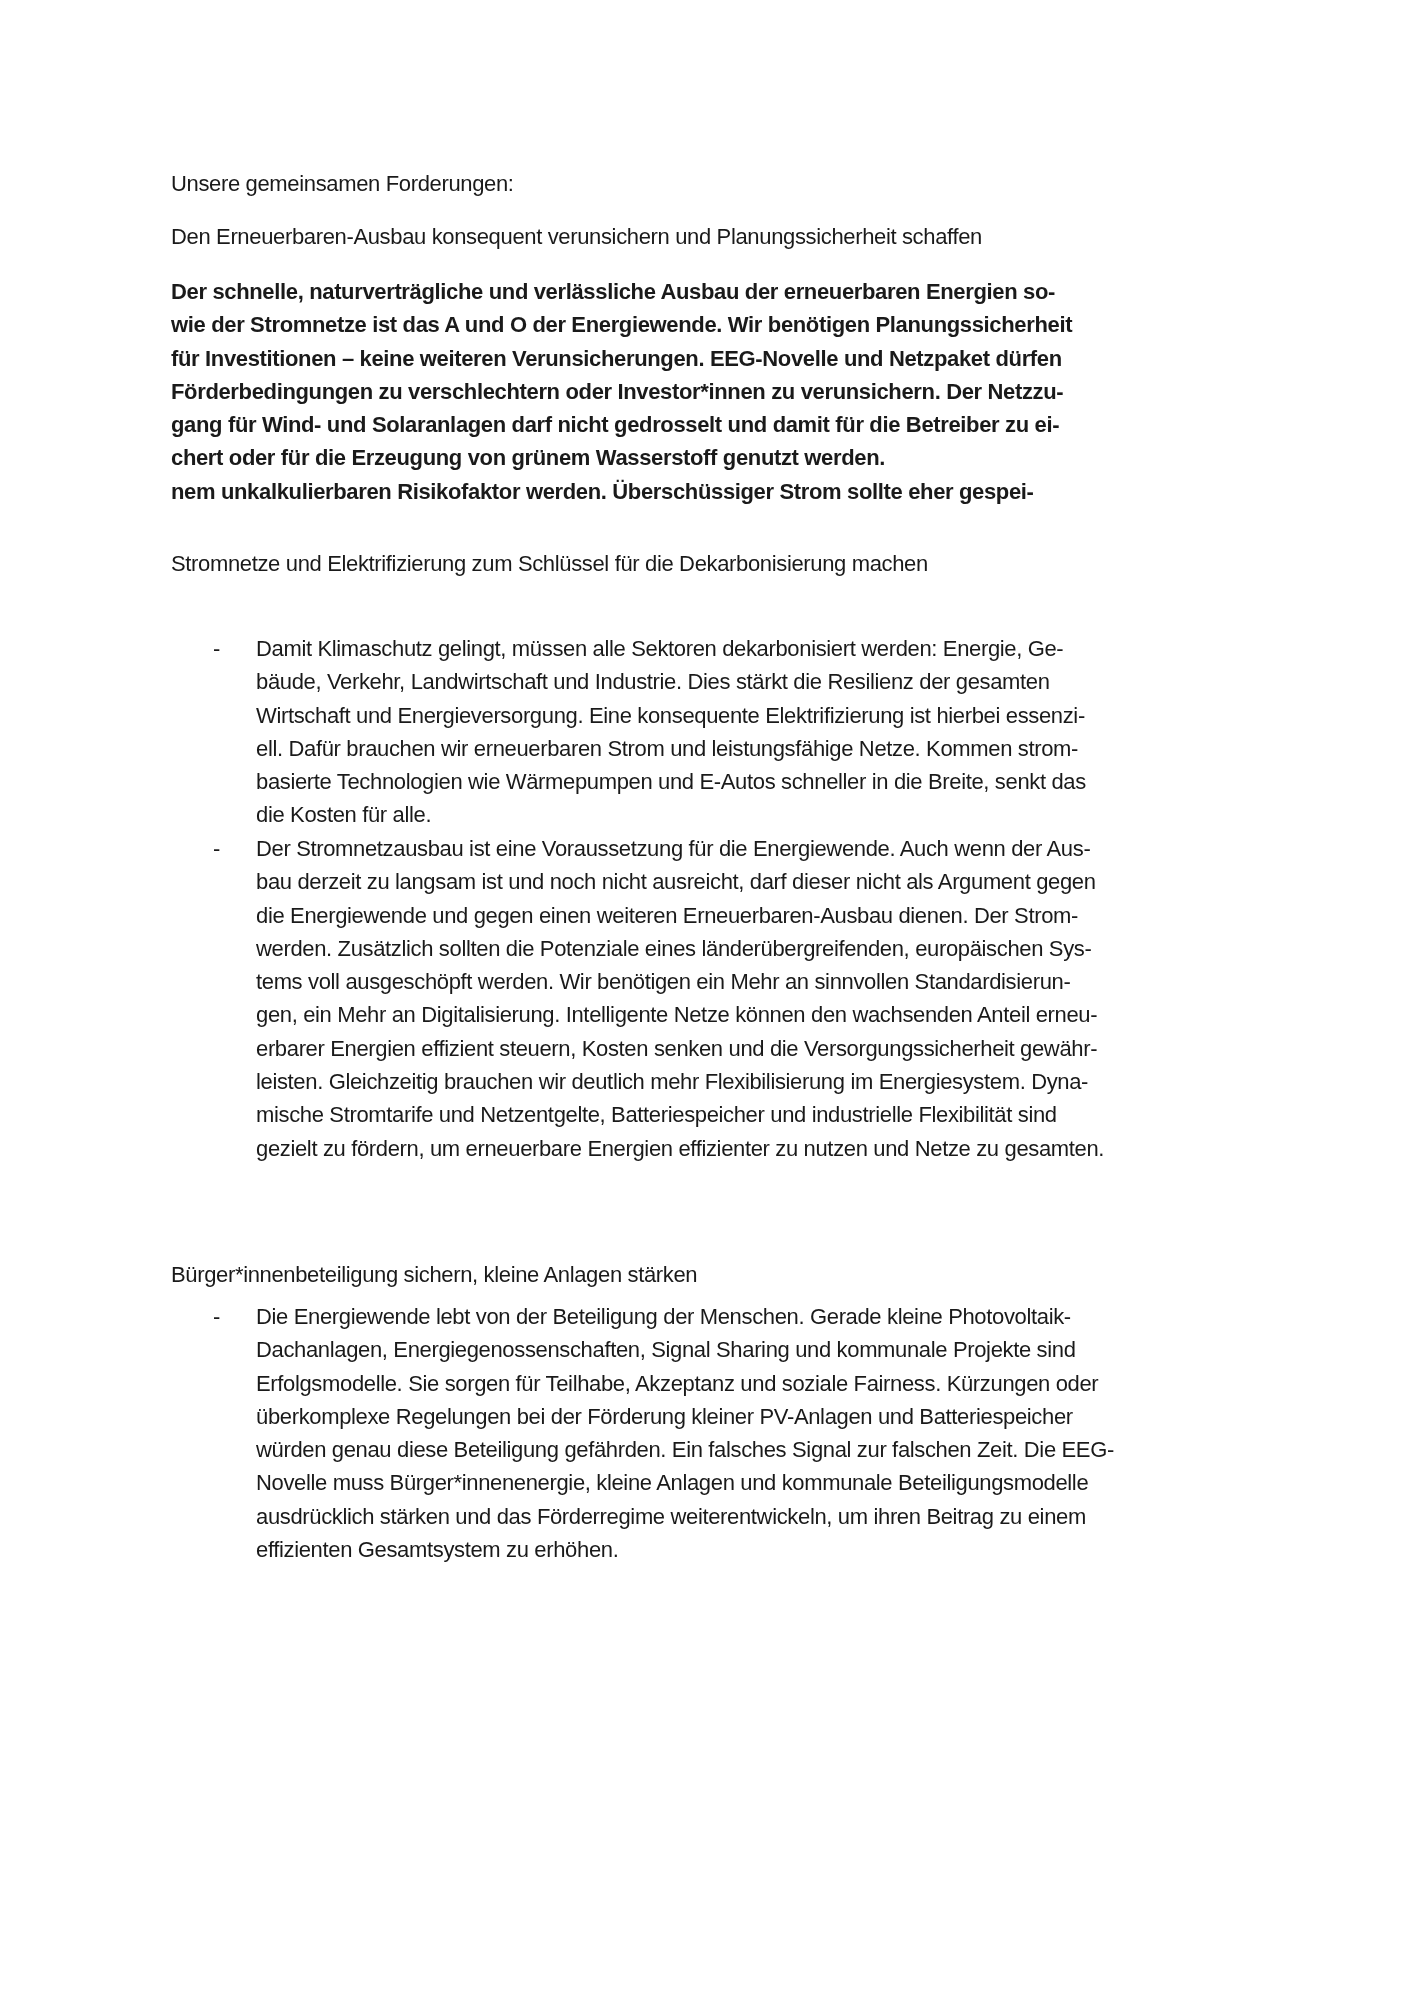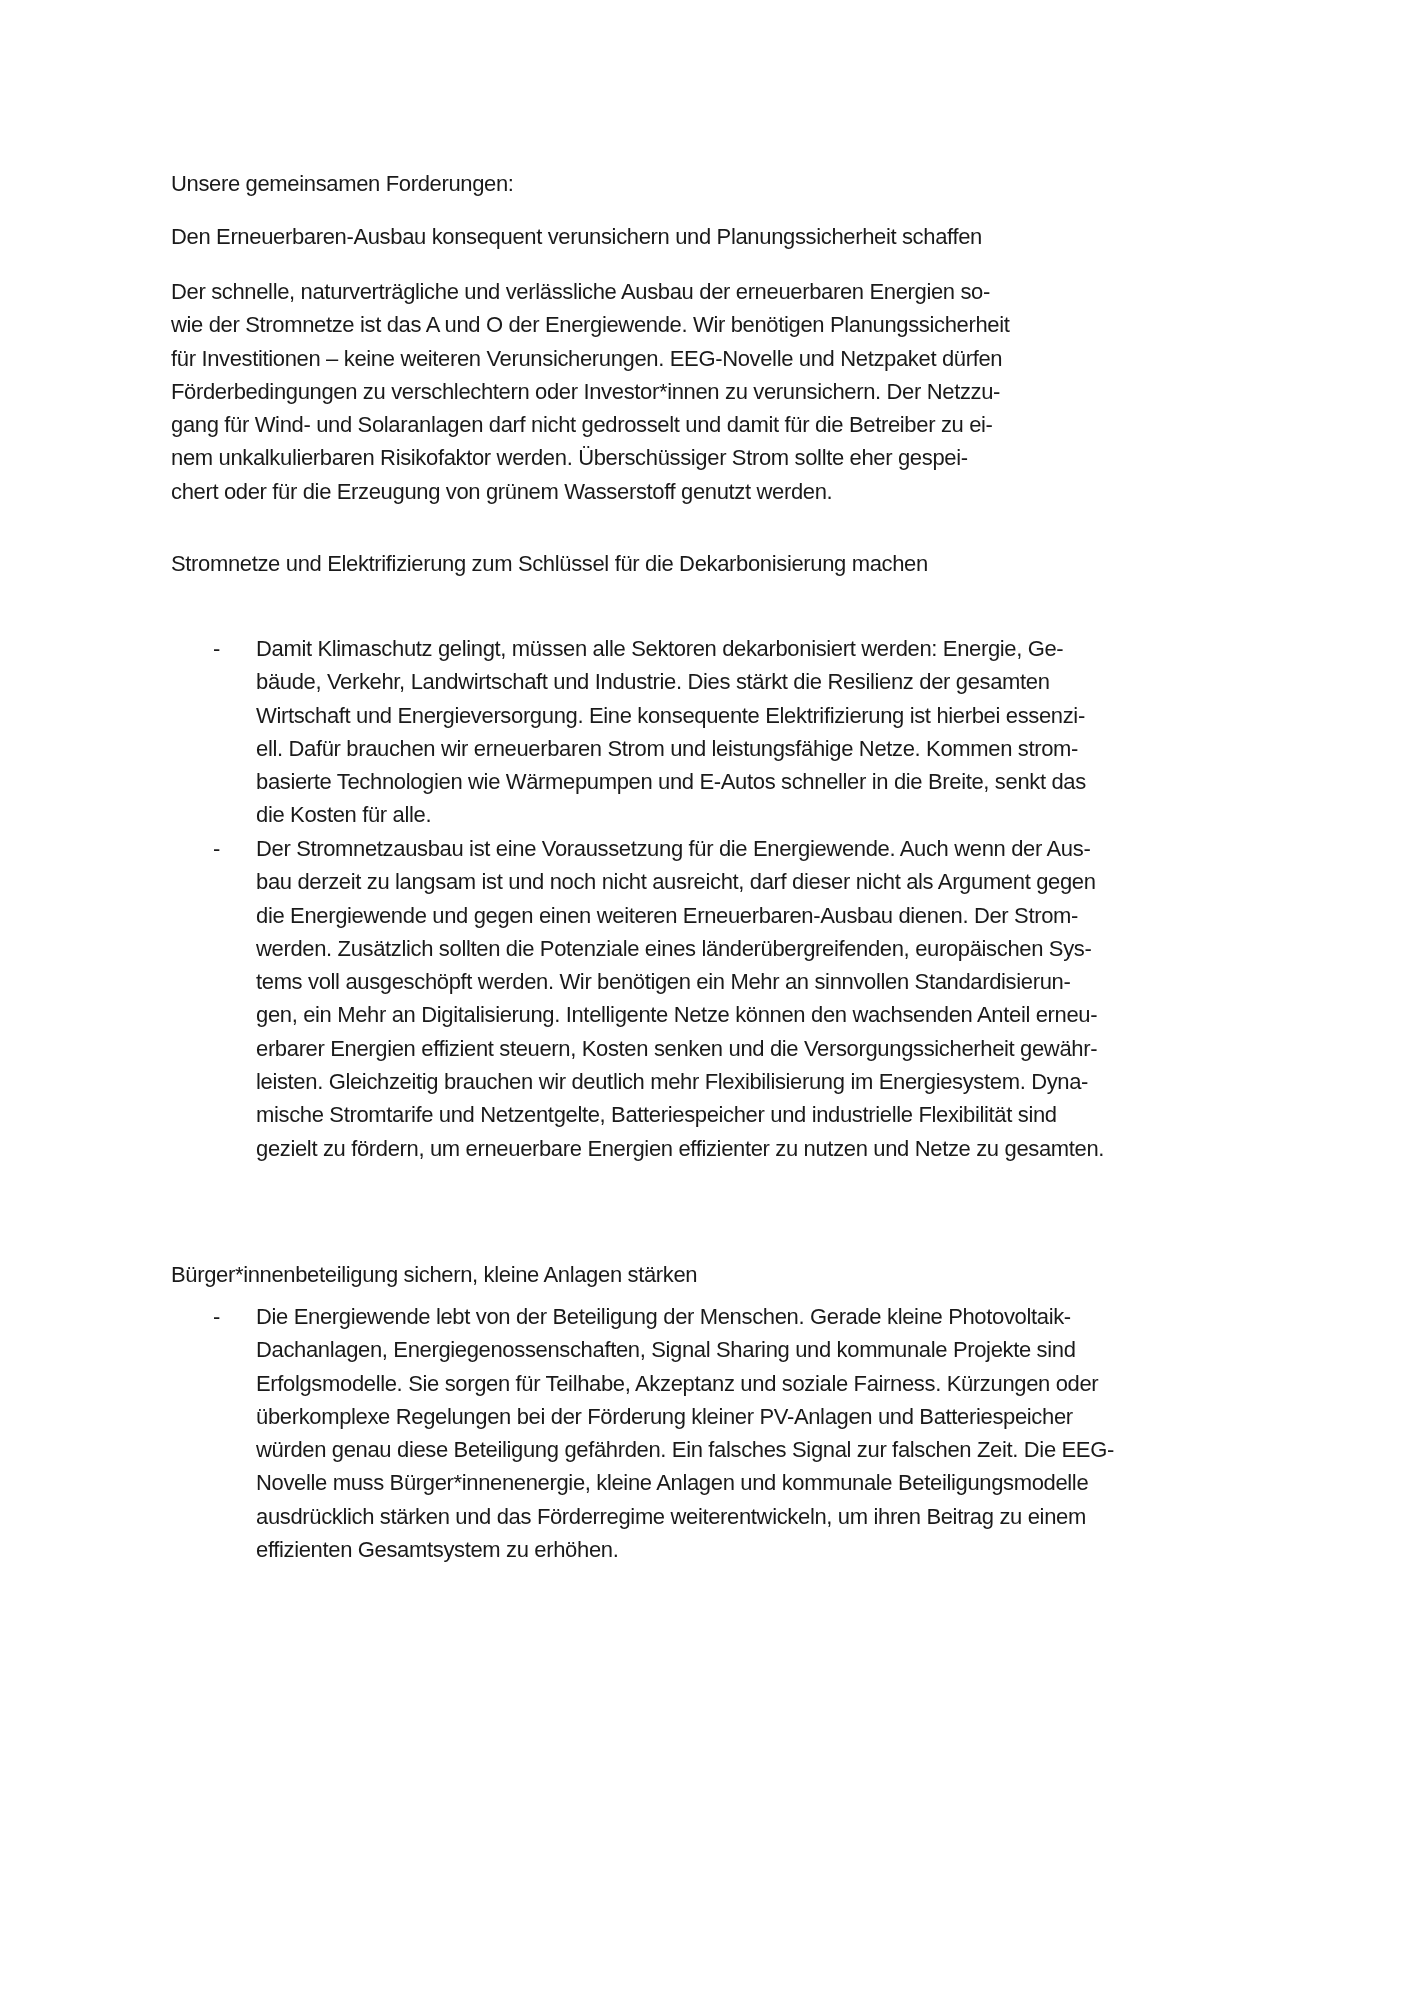--- a/index.html
+++ b/index.html
@@ -16,28 +16,28 @@
 </style>
 </head>
 <body>
 
 <div class="page">
 
   <p class="p heading" style="top:167px;">Unsere gemeinsamen Forderungen:</p>
 
   <p class="p heading" style="top:220px;">Den Erneuerbaren-Ausbau konsequent verunsichern und Planungssicherheit schaffen</p>
 
-  <div class="p body-text" style="top:275px;">
+  <div class="p body-text" style="top:275px;font-weight:bold;">
     <span class="line">Der schnelle, naturverträgliche und verlässliche Ausbau der erneuerbaren Energien so-</span>
     <span class="line">wie der Stromnetze ist das A und O der Energiewende. Wir benötigen Planungssicherheit</span>
     <span class="line">für Investitionen – keine weiteren Verunsicherungen. EEG-Novelle und Netzpaket dürfen</span>
     <span class="line">Förderbedingungen zu verschlechtern oder Investor*innen zu verunsichern. Der Netzzu-</span>
     <span class="line">gang für Wind- und Solaranlagen darf nicht gedrosselt und damit für die Betreiber zu ei-</span>
+    <span class="line">chert oder für die Erzeugung von grünem Wasserstoff genutzt werden.</span>
     <span class="line">nem unkalkulierbaren Risikofaktor werden. Überschüssiger Strom sollte eher gespei-</span>
-    <span class="line">chert oder für die Erzeugung von grünem Wasserstoff genutzt werden.</span>
   </div>
 
   <p class="p heading" style="top:547px;">Stromnetze und Elektrifizierung zum Schlüssel für die Dekarbonisierung machen</p>
 
   <div class="bullet" style="top:632px;">
     <span class="dash">-</span>
     <div class="btext">
       <span class="line">Damit Klimaschutz gelingt, müssen alle Sektoren dekarbonisiert werden: Energie, Ge-</span>
       <span class="line">bäude, Verkehr, Landwirtschaft und Industrie. Dies stärkt die Resilienz der gesamten</span>
       <span class="line">Wirtschaft und Energieversorgung. Eine konsequente Elektrifizierung ist hierbei essenzi-</span>

